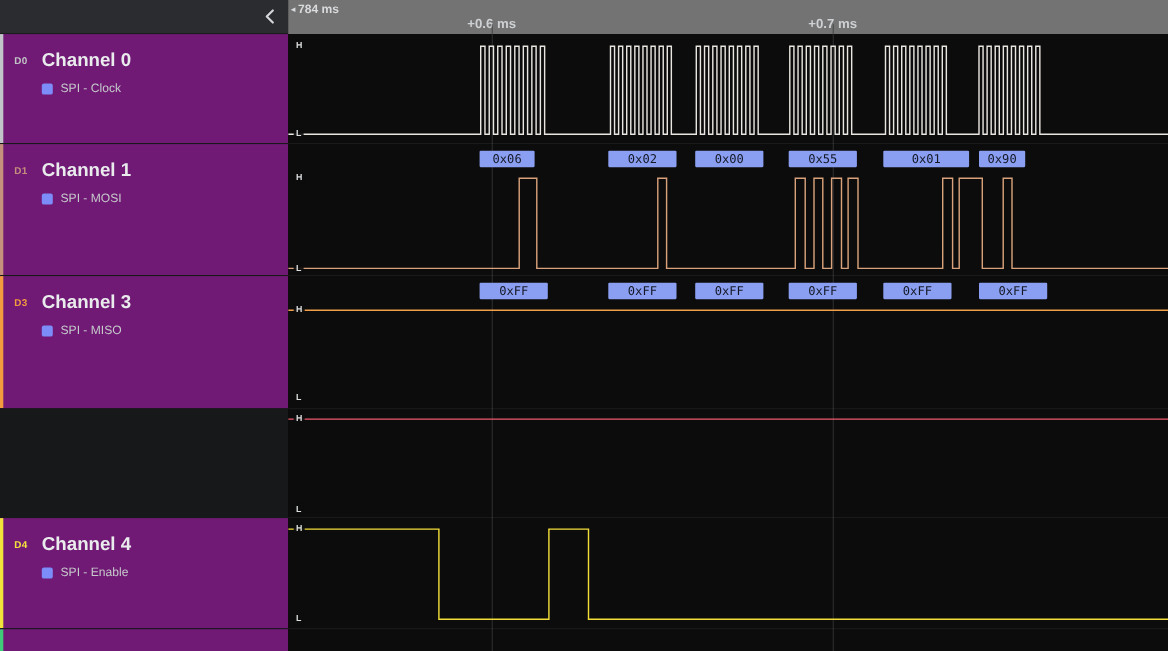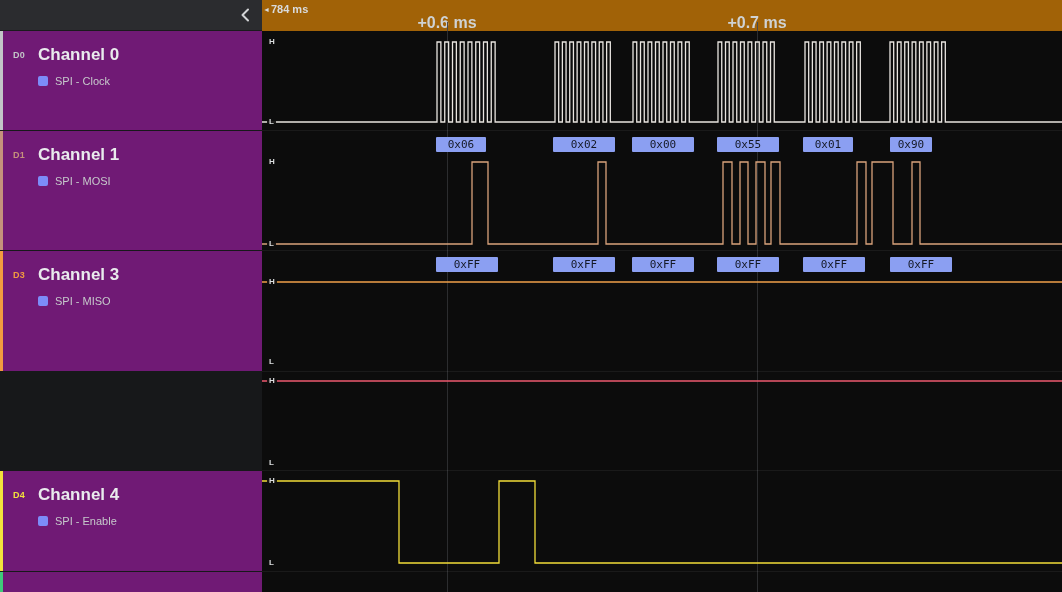--- a/index.html
+++ b/index.html
@@ -12,30 +12,30 @@
   
   .sidebar-header{
     position:absolute;left:0;top:0;width:262px;height:31px;
     background:#2b2c2f;border-bottom:1px solid #1a1b1d;
     display:flex;align-items:center;justify-content:flex-end;padding-right:10px;
   }
   .chevron-btn{width:14px;height:16px;display:flex;align-items:center;justify-content:center;cursor:pointer;}
   
   .timeline{
     position:absolute;left:262px;top:0;width:800px;height:31px;
-    background:#a16207;
+    background:#737373;
   }
   .abs-time{
     position:absolute;left:1px;top:3px;color:#d9dbdd;font-size:11px;font-weight:bold;
     display:flex;align-items:center;gap:1px;white-space:nowrap;
   }
   .abs-time .tri{font-size:7px;line-height:11px;color:#d9dbdd;}
   .tl-marker{
     position:absolute;top:14px;transform:translateX(-50%);
-    color:#cfd2d4;font-size:16px;font-weight:bold;white-space:nowrap;
+    color:#cfd2d4;font-size:12px;font-weight:bold;white-space:nowrap;
   }
   .tl-tick{position:absolute;top:22px;width:1px;height:9px;background:#4a4b4d;}
   
   .sidebar{position:absolute;left:0;top:31px;width:262px;height:561px;background:#17181a;}
   .ch-row{position:absolute;left:0;width:262px;background:#701a75;overflow:hidden;}
   .ch-strip{position:absolute;left:0;top:0;width:3px;height:100%;}
   .ch-badge{position:absolute;left:13px;top:19px;font-size:9px;font-weight:bold;letter-spacing:.3px;}
   .ch-name{position:absolute;left:38px;top:14px;font-size:17px;font-weight:bold;color:#e9ebed;}
   .ch-chip{position:absolute;left:38px;top:44px;display:flex;align-items:center;gap:7px;}
   .chip-square{width:10px;height:10px;border-radius:2px;background:#7c8cf8;}
@@ -136,21 +136,21 @@
         <path d="M0,91 L175,91 L175,11 L178.875,11 L178.875,91 L182.75,91 L182.75,11 L186.625,11 L186.625,91 L190.5,91 L190.5,11 L194.375,11 L194.375,91 L198.25,91 L198.25,11 L202.125,11 L202.125,91 L206,91 L206,11 L209.875,11 L209.875,91 L213.75,91 L213.75,11 L217.625,11 L217.625,91 L221.5,91 L221.5,11 L225.375,11 L225.375,91 L229.25,91 L229.25,11 L233.125,11 L233.125,91 L293,91 L293,11 L296.6875,11 L296.6875,91 L300.375,91 L300.375,11 L304.0625,11 L304.0625,91 L307.75,91 L307.75,11 L311.4375,11 L311.4375,91 L315.125,91 L315.125,11 L318.8125,11 L318.8125,91 L322.5,91 L322.5,11 L326.1875,11 L326.1875,91 L329.875,91 L329.875,11 L333.5625,11 L333.5625,91 L337.25,91 L337.25,11 L340.9375,11 L340.9375,91 L344.625,91 L344.625,11 L348.3125,11 L348.3125,91 L371,91 L371,11 L374.75,11 L374.75,91 L378.5,91 L378.5,11 L382.25,11 L382.25,91 L386,91 L386,11 L389.75,11 L389.75,91 L393.5,91 L393.5,11 L397.25,11 L397.25,91 L401,91 L401,11 L404.75,11 L404.75,91 L408.5,91 L408.5,11 L412.25,11 L412.25,91 L416,91 L416,11 L419.75,11 L419.75,91 L423.5,91 L423.5,11 L427.25,11 L427.25,91 L456,91 L456,11 L459.75,11 L459.75,91 L463.5,91 L463.5,11 L467.25,11 L467.25,91 L471,91 L471,11 L474.75,11 L474.75,91 L478.5,91 L478.5,11 L482.25,11 L482.25,91 L486,91 L486,11 L489.75,11 L489.75,91 L493.5,91 L493.5,11 L497.25,11 L497.25,91 L501,91 L501,11 L504.75,11 L504.75,91 L508.5,91 L508.5,11 L512.25,11 L512.25,91 L543,91 L543,11 L546.6875,11 L546.6875,91 L550.375,91 L550.375,11 L554.0625,11 L554.0625,91 L557.75,91 L557.75,11 L561.4375,11 L561.4375,91 L565.125,91 L565.125,11 L568.8125,11 L568.8125,91 L572.5,91 L572.5,11 L576.1875,11 L576.1875,91 L579.875,91 L579.875,11 L583.5625,11 L583.5625,91 L587.25,91 L587.25,11 L590.9375,11 L590.9375,91 L594.625,91 L594.625,11 L598.3125,11 L598.3125,91 L628,91 L628,11 L631.6875,11 L631.6875,91 L635.375,91 L635.375,11 L639.0625,11 L639.0625,91 L642.75,91 L642.75,11 L646.4375,11 L646.4375,91 L650.125,91 L650.125,11 L653.8125,11 L653.8125,91 L657.5,91 L657.5,11 L661.1875,11 L661.1875,91 L664.875,91 L664.875,11 L668.5625,11 L668.5625,91 L672.25,91 L672.25,11 L675.9375,11 L675.9375,91 L679.625,91 L679.625,11 L683.3125,11 L683.3125,91 L800,91" fill="none" stroke="#e9e5e0" stroke-width="1.3" stroke-linejoin="miter"></path>
         <path d="M0,213 L210,213 L210,131 L226,131 L226,213 L336,213 L336,131 L344,131 L344,213 L461,213 L461,131 L470,131 L470,213 L478,213 L478,131 L486,131 L486,213 L494,213 L494,131 L503,131 L503,213 L509,213 L509,131 L518,131 L518,213 L595,213 L595,131 L604,131 L604,213 L610,213 L610,131 L631,131 L631,213 L650,213 L650,131 L658,131 L658,213 L800,213" fill="none" stroke="#d9a27b" stroke-width="1.3" stroke-linejoin="miter"></path>
         <path d="M0,251 L800,251" fill="none" stroke="#f0a04a" stroke-width="1.3" stroke-linejoin="miter"></path>
         <path d="M0,350 L800,350" fill="none" stroke="#ee5a6f" stroke-width="1.3" stroke-linejoin="miter"></path>
         <path d="M0,450 L137,450 L137,532 L237,532 L237,450 L273,450 L273,532 L800,532" fill="none" stroke="#f2dd39" stroke-width="1.3" stroke-linejoin="miter"></path>
       </svg>
       <div class="anno-box" style="left: 174px; top: 106px; width: 50px;">0x06</div>
       <div class="anno-box" style="left: 291px; top: 106px; width: 62px;">0x02</div>
       <div class="anno-box" style="left: 370px; top: 106px; width: 62px;">0x00</div>
       <div class="anno-box" style="left: 455px; top: 106px; width: 62px;">0x55</div>
-      <div class="anno-box" style="left: 541px; top: 106px; width: 50px;">0x01</div>
+      <div class="anno-box" style="left: 541px; top: 106px; width: 78px;">0x01</div>
       <div class="anno-box" style="left: 628px; top: 106px; width: 42px;">0x90</div>
       <div class="anno-box" style="left: 174px; top: 226px; width: 62px;">0xFF</div>
       <div class="anno-box" style="left: 291px; top: 226px; width: 62px;">0xFF</div>
       <div class="anno-box" style="left: 370px; top: 226px; width: 62px;">0xFF</div>
       <div class="anno-box" style="left: 455px; top: 226px; width: 62px;">0xFF</div>
       <div class="anno-box" style="left: 541px; top: 226px; width: 62px;">0xFF</div>
       <div class="anno-box" style="left: 628px; top: 226px; width: 62px;">0xFF</div>
       <span class="lvl-label" style="top: 11px;">H</span>
       <span class="lvl-label" style="top: 91px;">L</span>
       <span class="lvl-label" style="top: 131px;">H</span>

